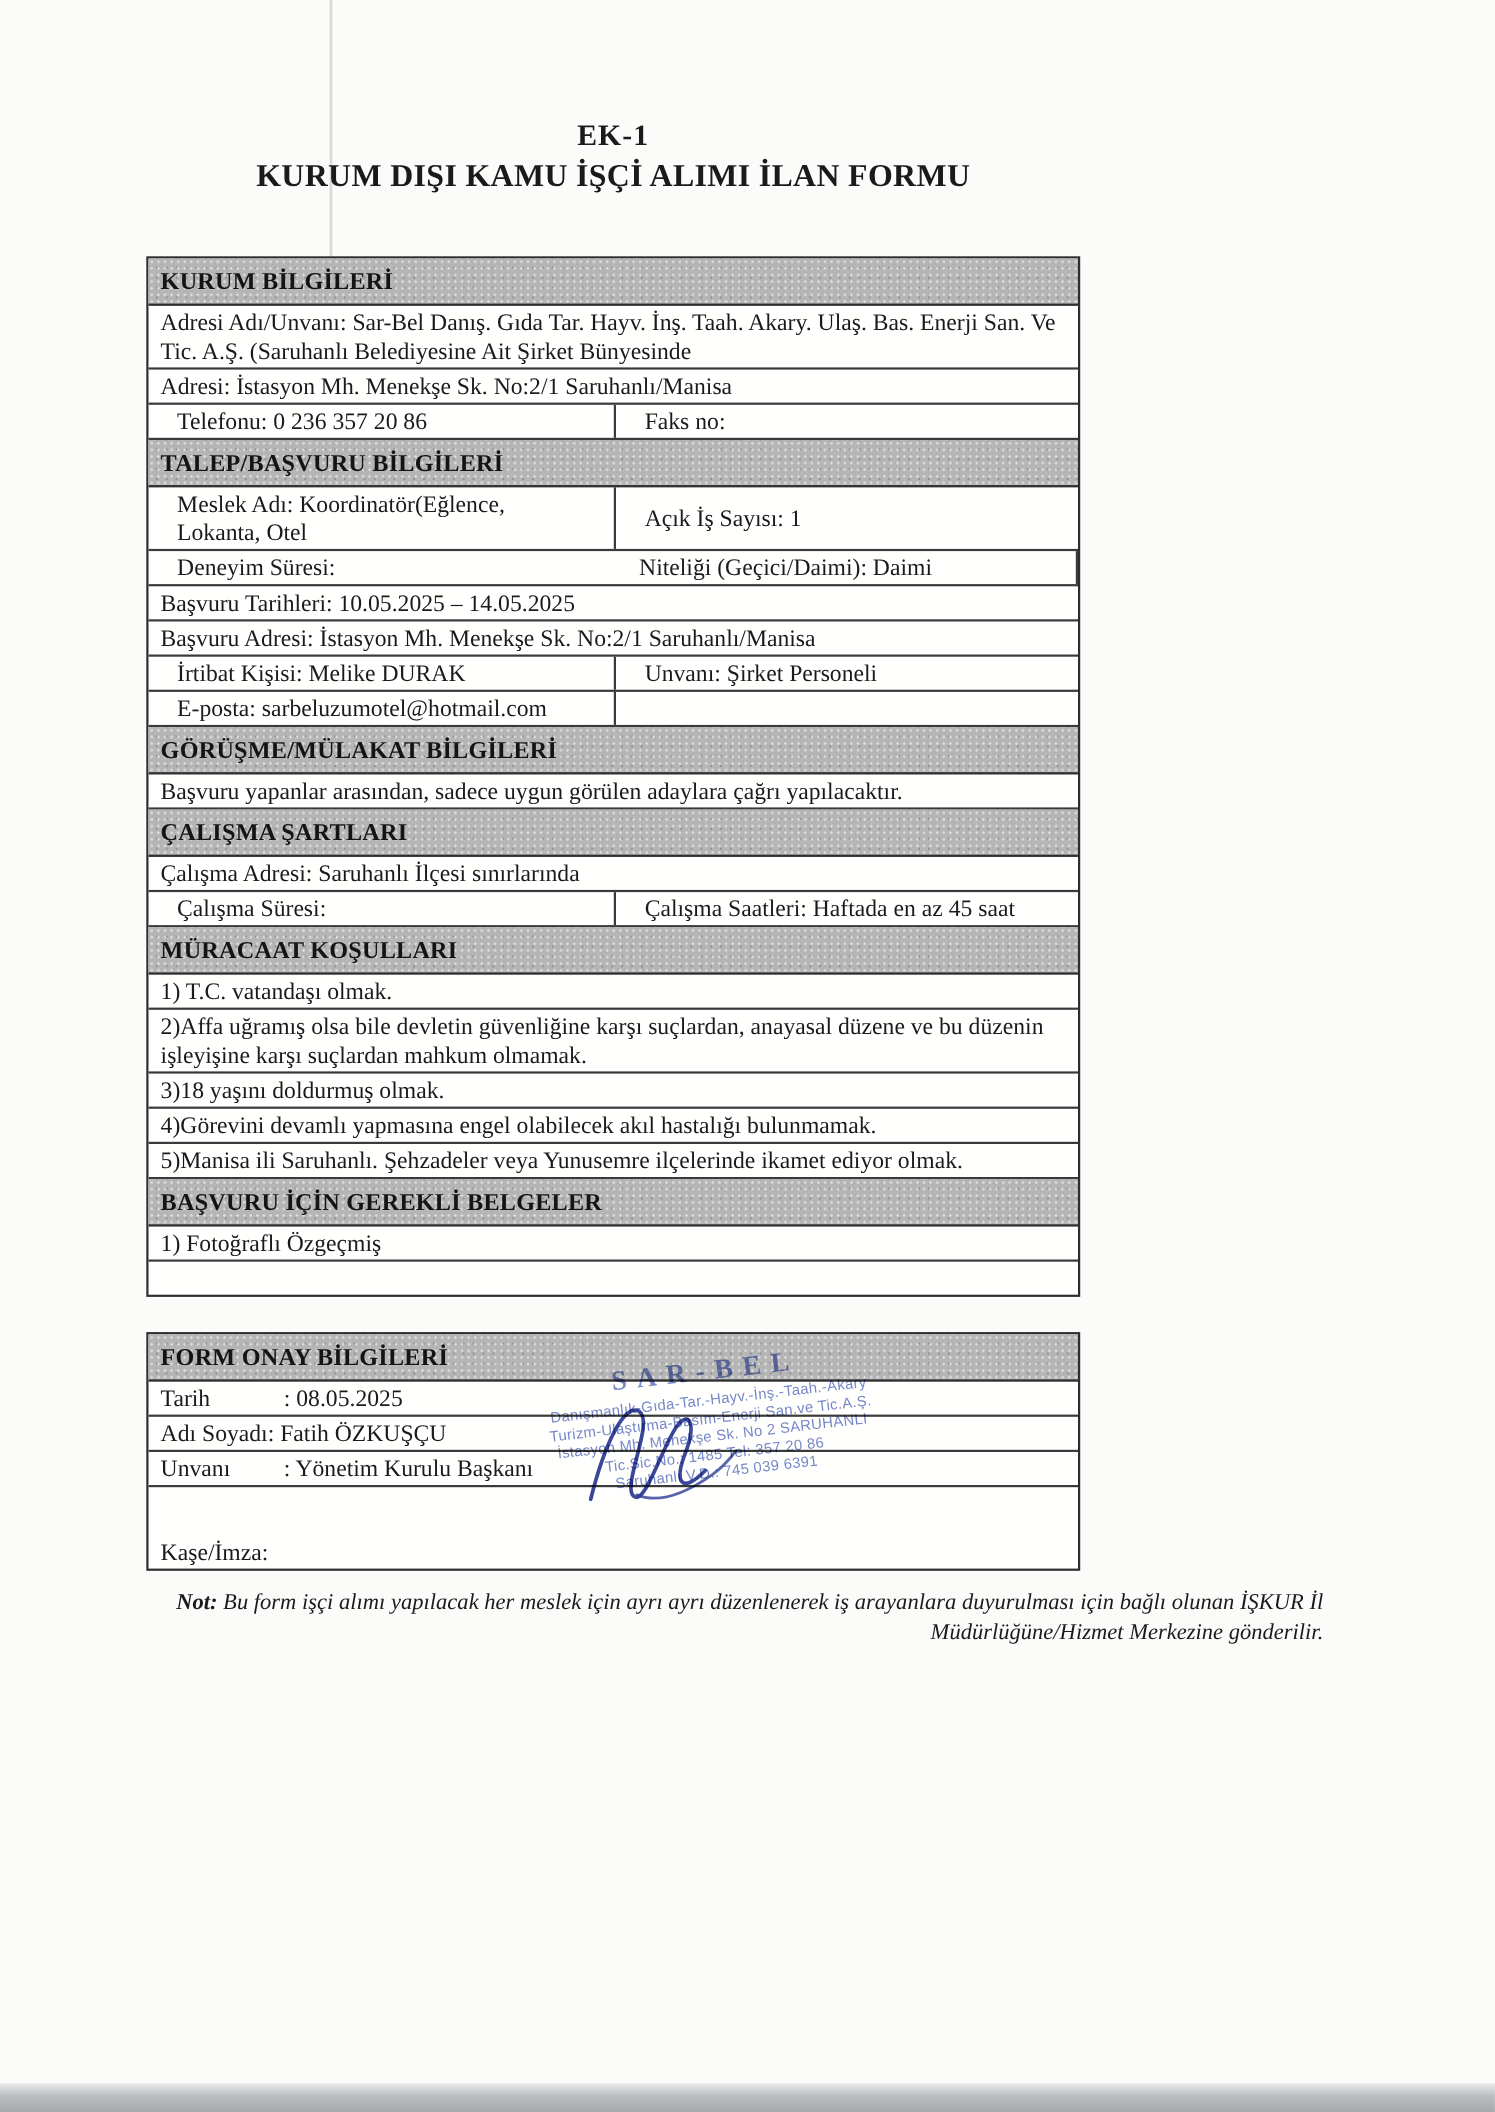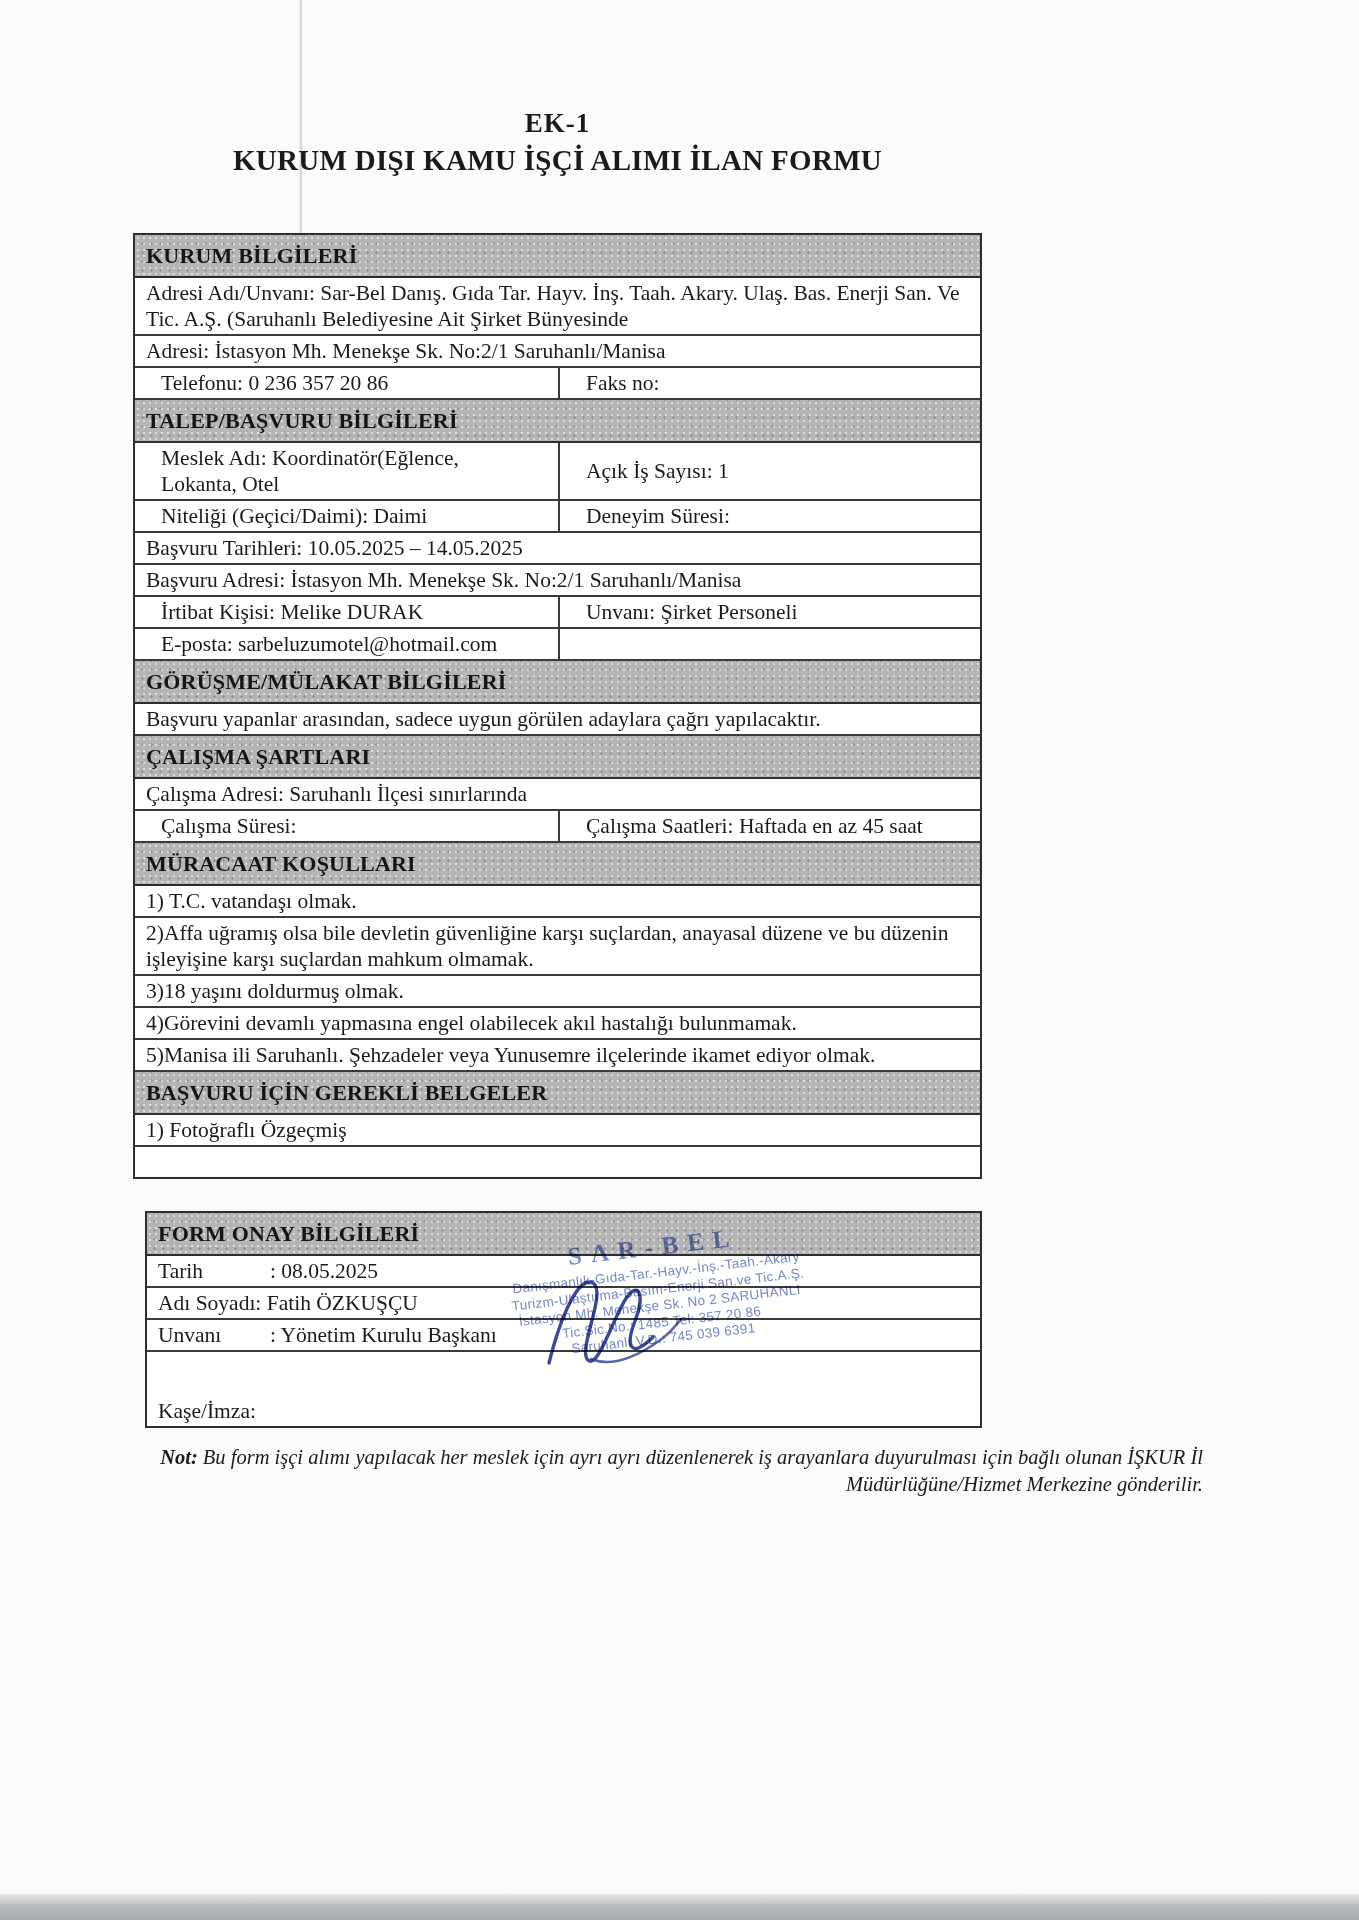--- a/index.html
+++ b/index.html
@@ -51,21 +51,21 @@
   .cell.l { width: 50.3%; border-right: 2px solid #3a3a3a; }
   .cell.r { flex: 1; }
   .cell.vc { display: flex; align-items: center; }
   .pr-lg { padding-right: 64px; }
   .row.blank { min-height: 30px; }
 
   .flabel { display: inline-block; width: 112px; }
 
   .row.kase { min-height: 74px; display: flex; align-items: flex-end; }
 
-  .onay-wrap { position: relative; margin-left: 12px; }
+  .onay-wrap { position: relative; }
 
   .stamp {
     position: absolute; left: 348px; top: 22px; width: 330px;
     transform: rotate(-6.5deg);
     text-align: center;
     color: #6c7ec5;
     mix-blend-mode: multiply;
     opacity: 0.93;
     pointer-events: none;
   }
@@ -110,22 +110,22 @@
         <div class="cell l">Telefonu: 0 236 357 20 86</div>
         <div class="cell r">Faks no:</div>
       </div>
 
       <div class="sec-header">TALEP/BAŞVURU BİLGİLERİ</div>
       <div class="row split">
         <div class="cell l pr-lg">Meslek Adı: Koordinatör(Eğlence, Lokanta, Otel</div>
         <div class="cell r vc">Açık İş Sayısı: 1</div>
       </div>
       <div class="row split">
+        <div class="cell r">Deneyim Süresi:</div>
         <div class="cell l">Niteliği (Geçici/Daimi): Daimi</div>
-        <div class="cell r">Deneyim Süresi:</div>
       </div>
       <div class="row">Başvuru Tarihleri: 10.05.2025 – 14.05.2025</div>
       <div class="row">Başvuru Adresi: İstasyon Mh. Menekşe Sk. No:2/1 Saruhanlı/Manisa</div>
       <div class="row split">
         <div class="cell l">İrtibat Kişisi: Melike DURAK</div>
         <div class="cell r">Unvanı: Şirket Personeli</div>
       </div>
       <div class="row split">
         <div class="cell l">E-posta: sarbeluzumotel@hotmail.com</div>
         <div class="cell r"></div>

